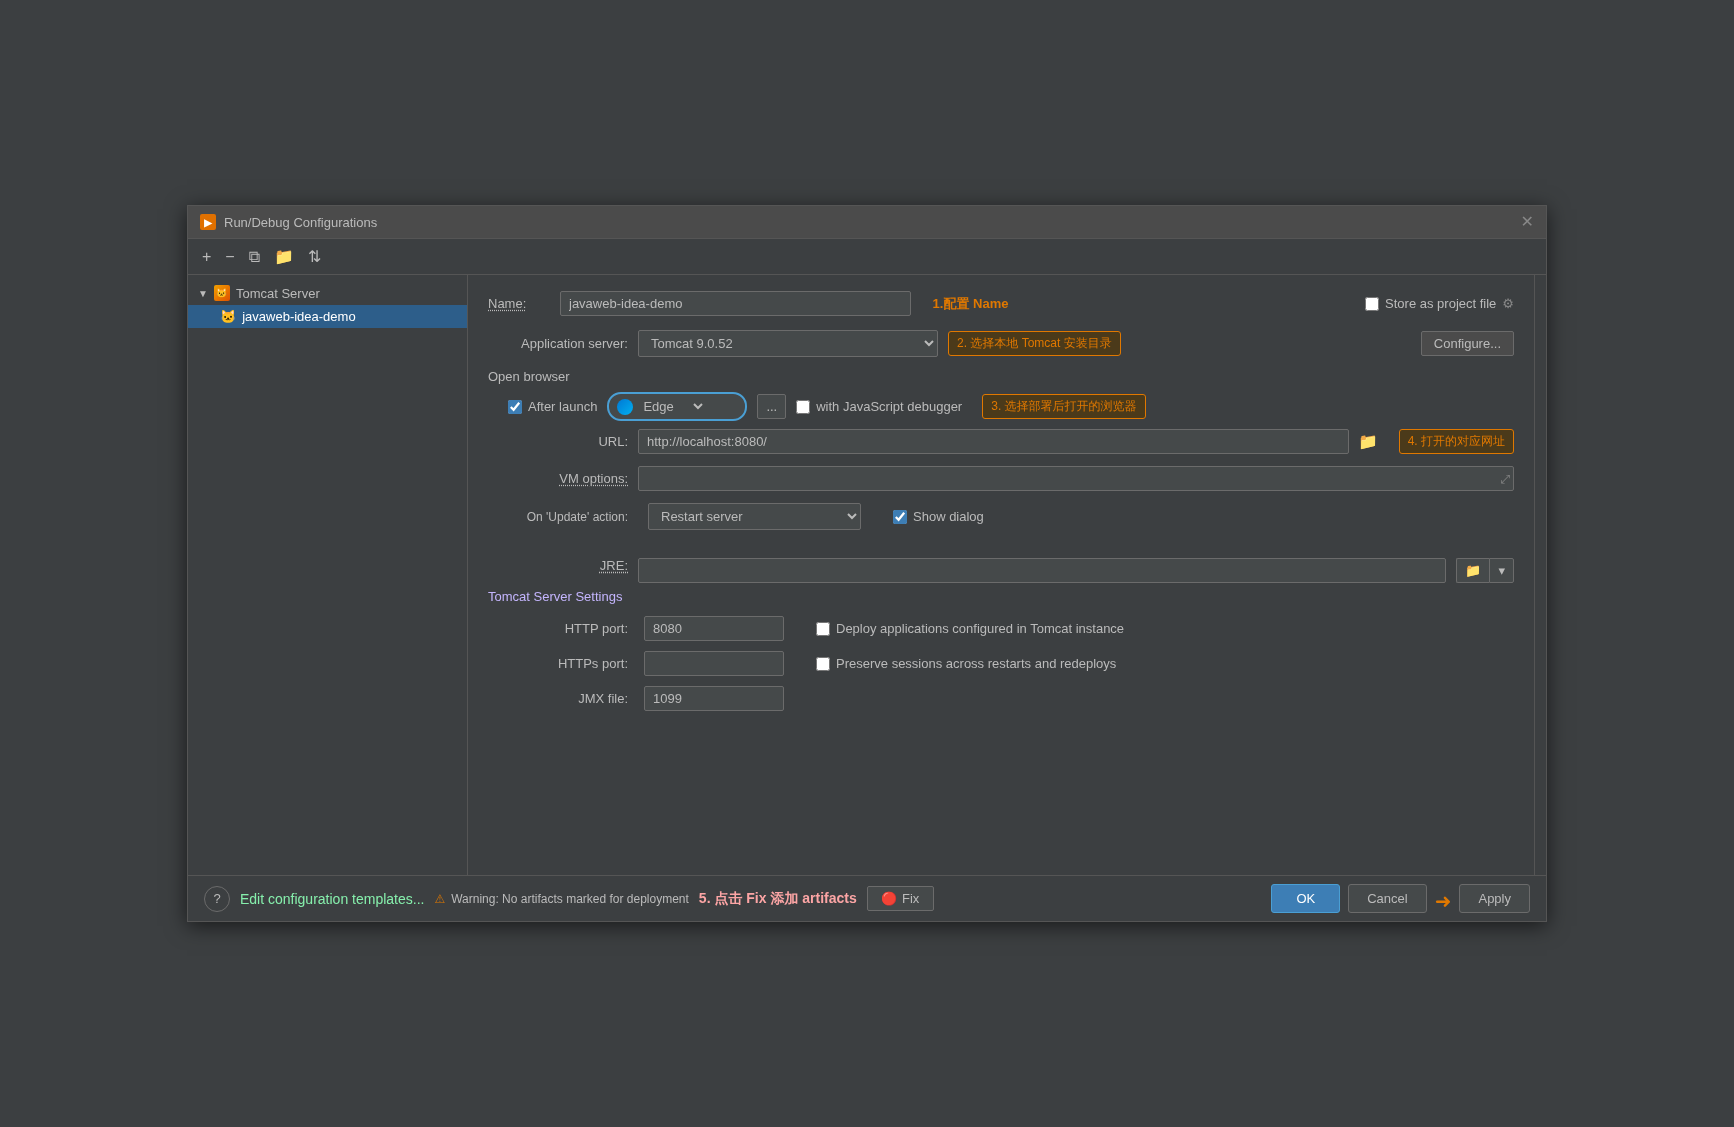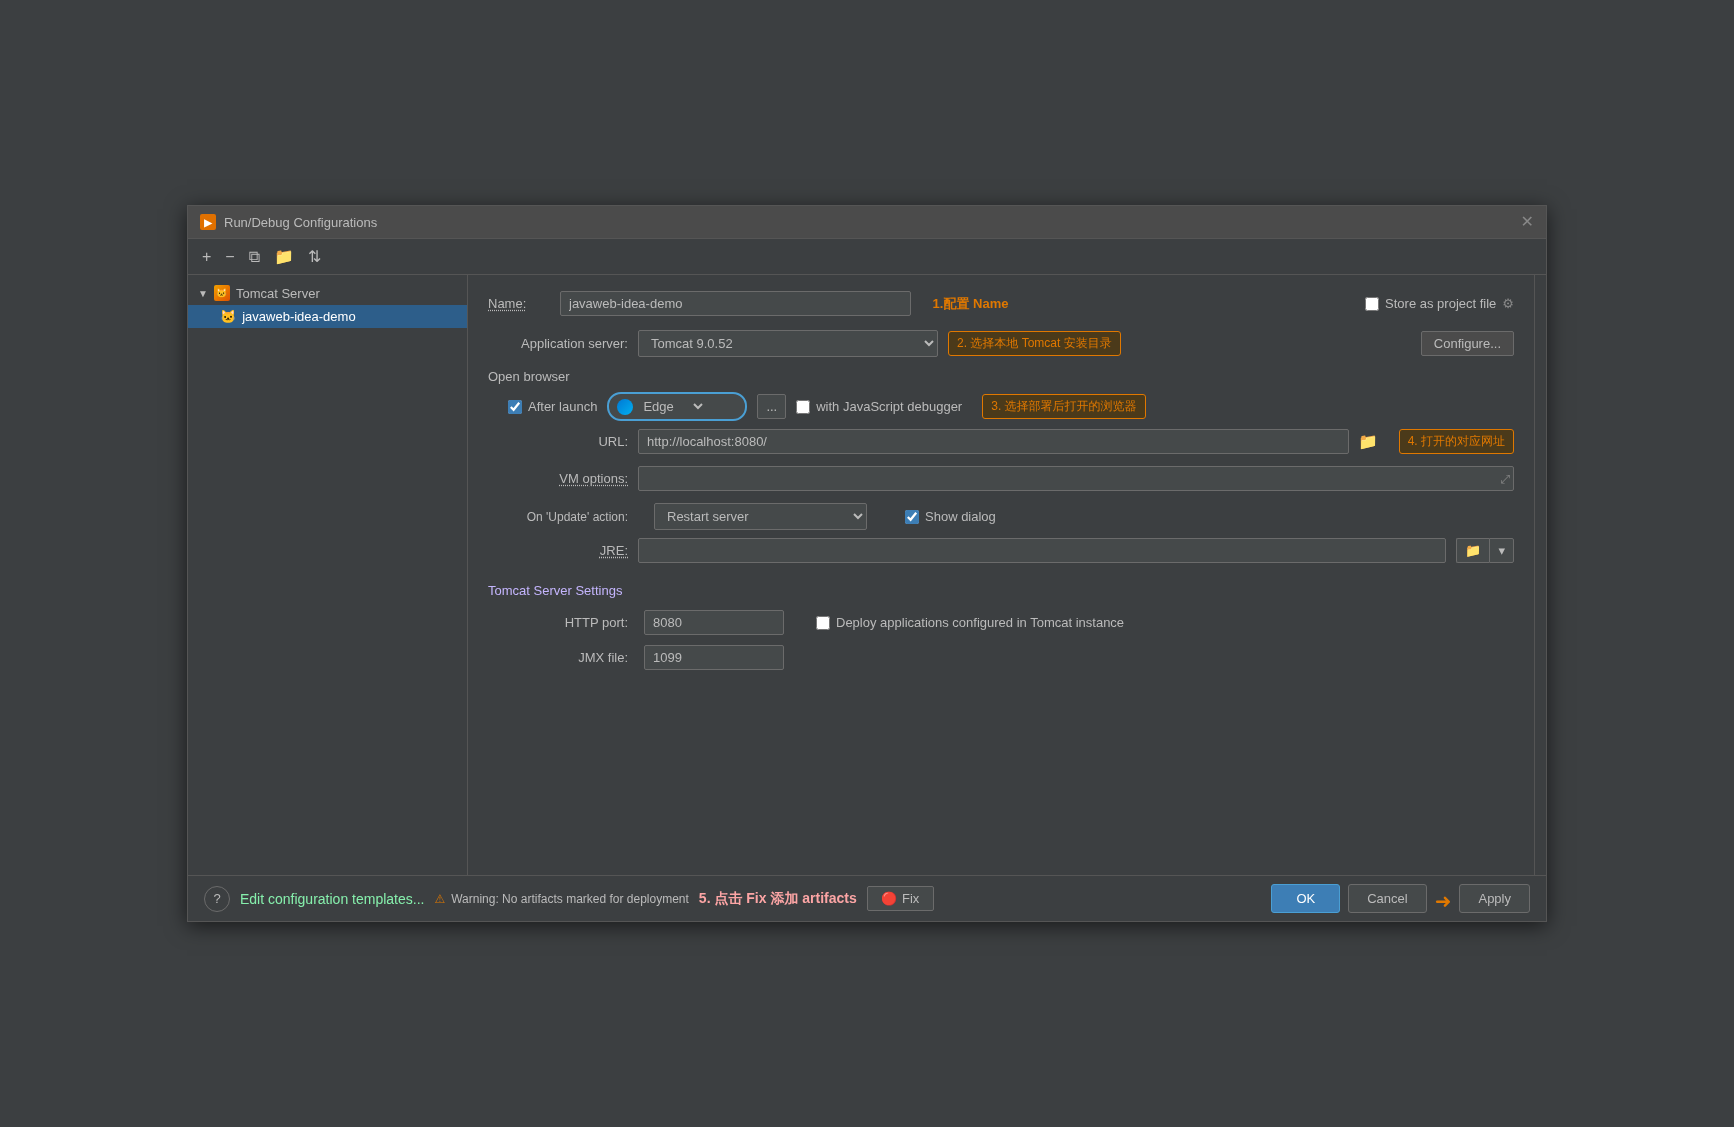--- a/index.html
+++ b/index.html
@@ -312,34 +312,33 @@
       right: 4px;
       background: none;
       border: none;
       color: #888;
       cursor: pointer;
       font-size: 12px;
     }
     .update-row {
       display: flex;
       align-items: center;
-      gap: 26px;
-      margin-bottom: 8px;
+      gap: 20px;
+      margin-bottom: 28px;
     }
     .update-label {
       min-width: 140px;
       text-align: right;
       color: #bbbbbb;
       font-size: 12px;
     }
     .jre-row {
       display: flex;
-      align-items: center;
+      align-items: flex-start;
       gap: 10px;
-      margin-bottom: 14px;
     }
     .jre-label {
       min-width: 140px;
       text-align: right;
       color: #bbbbbb;
       text-decoration: underline;
       text-decoration-style: dotted;
       text-underline-offset: 2px;
     }
     .jre-field {
@@ -652,20 +651,28 @@
 
       <div class="port-row">
         <span class="port-label">HTTP port:</span>
         <input type="text" class="port-input" value="8080" style="">
         <div class="checkbox-item" style="margin-left:16px;">
           <input type="checkbox" style="">
           <span>Deploy applications configured in Tomcat instance</span>
         </div>
       </div>
 
+      <div class="port-row">
+        <span class="port-label">HTTPs port:</span>
+        <input type="text" class="port-input" value="" style="">
+        <div class="checkbox-item" style="margin-left:16px;">
+          <input type="checkbox" style="">
+          <span>Preserve sessions across restarts and redeploys</span>
+        </div>
+      </div>
 
       <div class="port-row">
         <span class="port-label">JMX file:</span>
         <input type="text" class="port-input" value="1099" style="">
       </div>
 
     </div>
     <div class="scrollbar"></div>
   </div>
 

